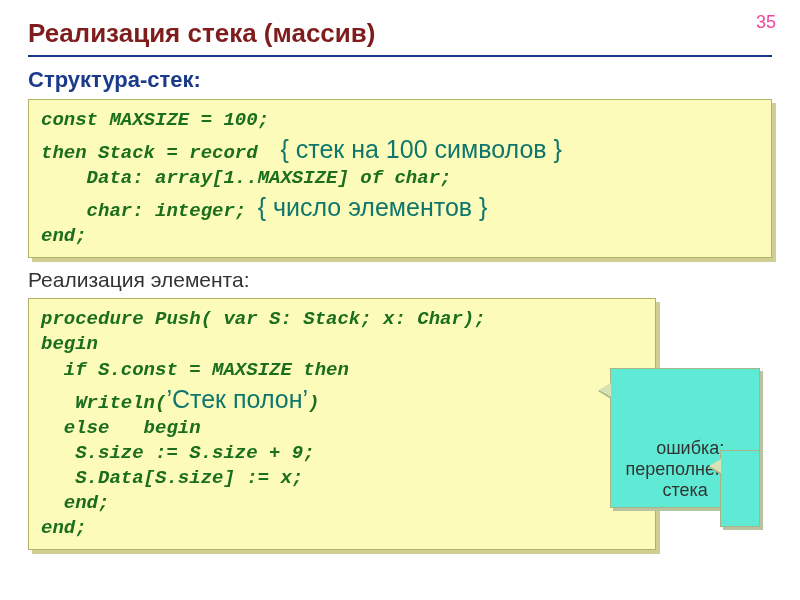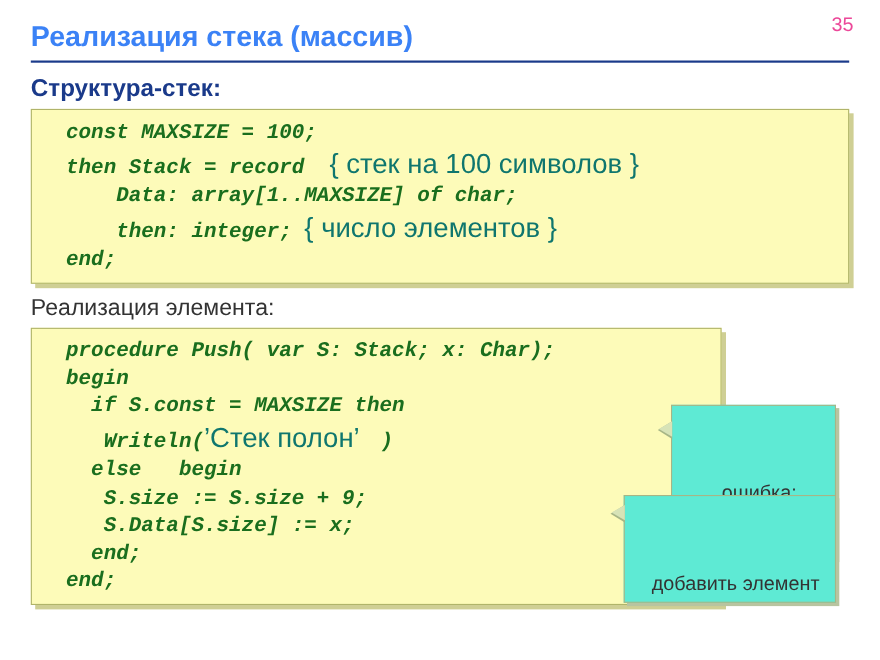--- a/index.html
+++ b/index.html
@@ -15,21 +15,21 @@
   .slide-num {
     position: absolute;
     top: 12px;
     right: 24px;
     color: #ec4899;
     font-size: 18px;
   }
   .title {
     font-size: 26px;
     font-weight: bold;
-    color: #3b82f6;
+    color: #7f1d1d;
     margin-bottom: 6px;
   }
   .rule {
     height: 2px;
     background: #1a3a8a;
     margin-bottom: 10px;
   }
   .subhead {
     color: #1a3a8a;
     font-size: 22px;
@@ -46,21 +46,21 @@
     background: #fdfbb9;
     border: 1px solid #b0b46a;
     padding: 8px 12px;
     margin-bottom: 6px;
     box-shadow: 4px 4px 0 #cfcf94;
     font-family: "Courier New", monospace;
     font-size: 19px;
     line-height: 1.32;
     white-space: pre;
   }
-  .codebox .kw   { color: #1a6e1e; font-weight: bold; font-style: italic; margin-left: 19px; }
+  .codebox .kw   { color: #1a6e1e; font-weight: bold; font-style: italic; }
   .codebox .cmt  { color: #0f766e; font-style: normal; font-family: Liberation Sans, sans-serif; font-size: 25px; }
   .callout {
     position: absolute;
     background: #5eead4;
     border: 1px solid #a7b586;
     box-shadow: 3px 3px 0 #b8c4a0;
     padding: 6px 14px;
     font-family: Arial, sans-serif;
     font-size: 18px;
     color: #333;
@@ -97,21 +97,21 @@
 <div class="slide-num">35</div>
 
 <div class="title">Реализация стека (массив)</div>
 <div class="rule"></div>
 
 <div class="subhead">Структура-стек:</div>
 
 <div class="codebox"><span class="kw">const MAXSIZE = 100;</span>
 <span class="kw">then Stack = record</span>  <span class="cmt">{ стек на 100 символов }</span>
 <span class="kw">    Data: array[1..MAXSIZE] of char;</span>
-<span class="kw">    then: integer;</span> <span class="cmt">{ число элементов }</span>
+<span class="kw">    char: integer;</span> <span class="cmt">{ число элементов }</span>
 <span class="kw">end;</span></div>
 
 <div class="subhead2">Реализация элемента:</div>
 
 <div class="codebox codebox2"><span class="kw">procedure Push( var S: Stack; x: Char);</span>
 <span class="kw">begin</span>
 <span class="kw">  if S.const = MAXSIZE then</span>
 <span class="kw">   Writeln(</span><span class="cmt">’Стек полон’</span><span class="kw">)</span>
 <span class="kw">  else   begin</span>
 <span class="kw">   S.size := S.size + 9;</span>
@@ -123,14 +123,13 @@
   <span class="ptr-border"></span>
   <span class="ptr"></span>
   <span>ошибка:
 переполнение
 стека</span>
 </div>
 
 <div id="callout2" class="callout">
   <span class="ptr-border"></span>
   <span class="ptr"></span>
-  <span>добавить элемент</span>
 </div>
 
 </body></html>

